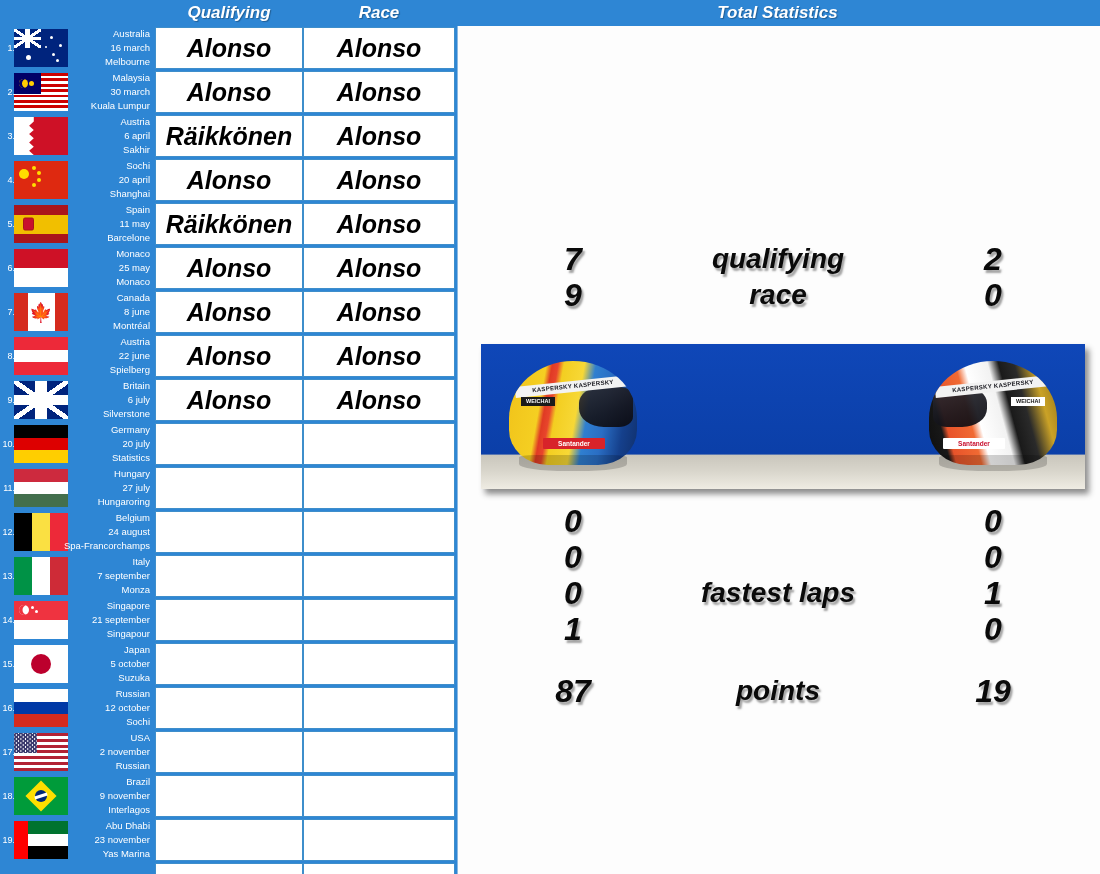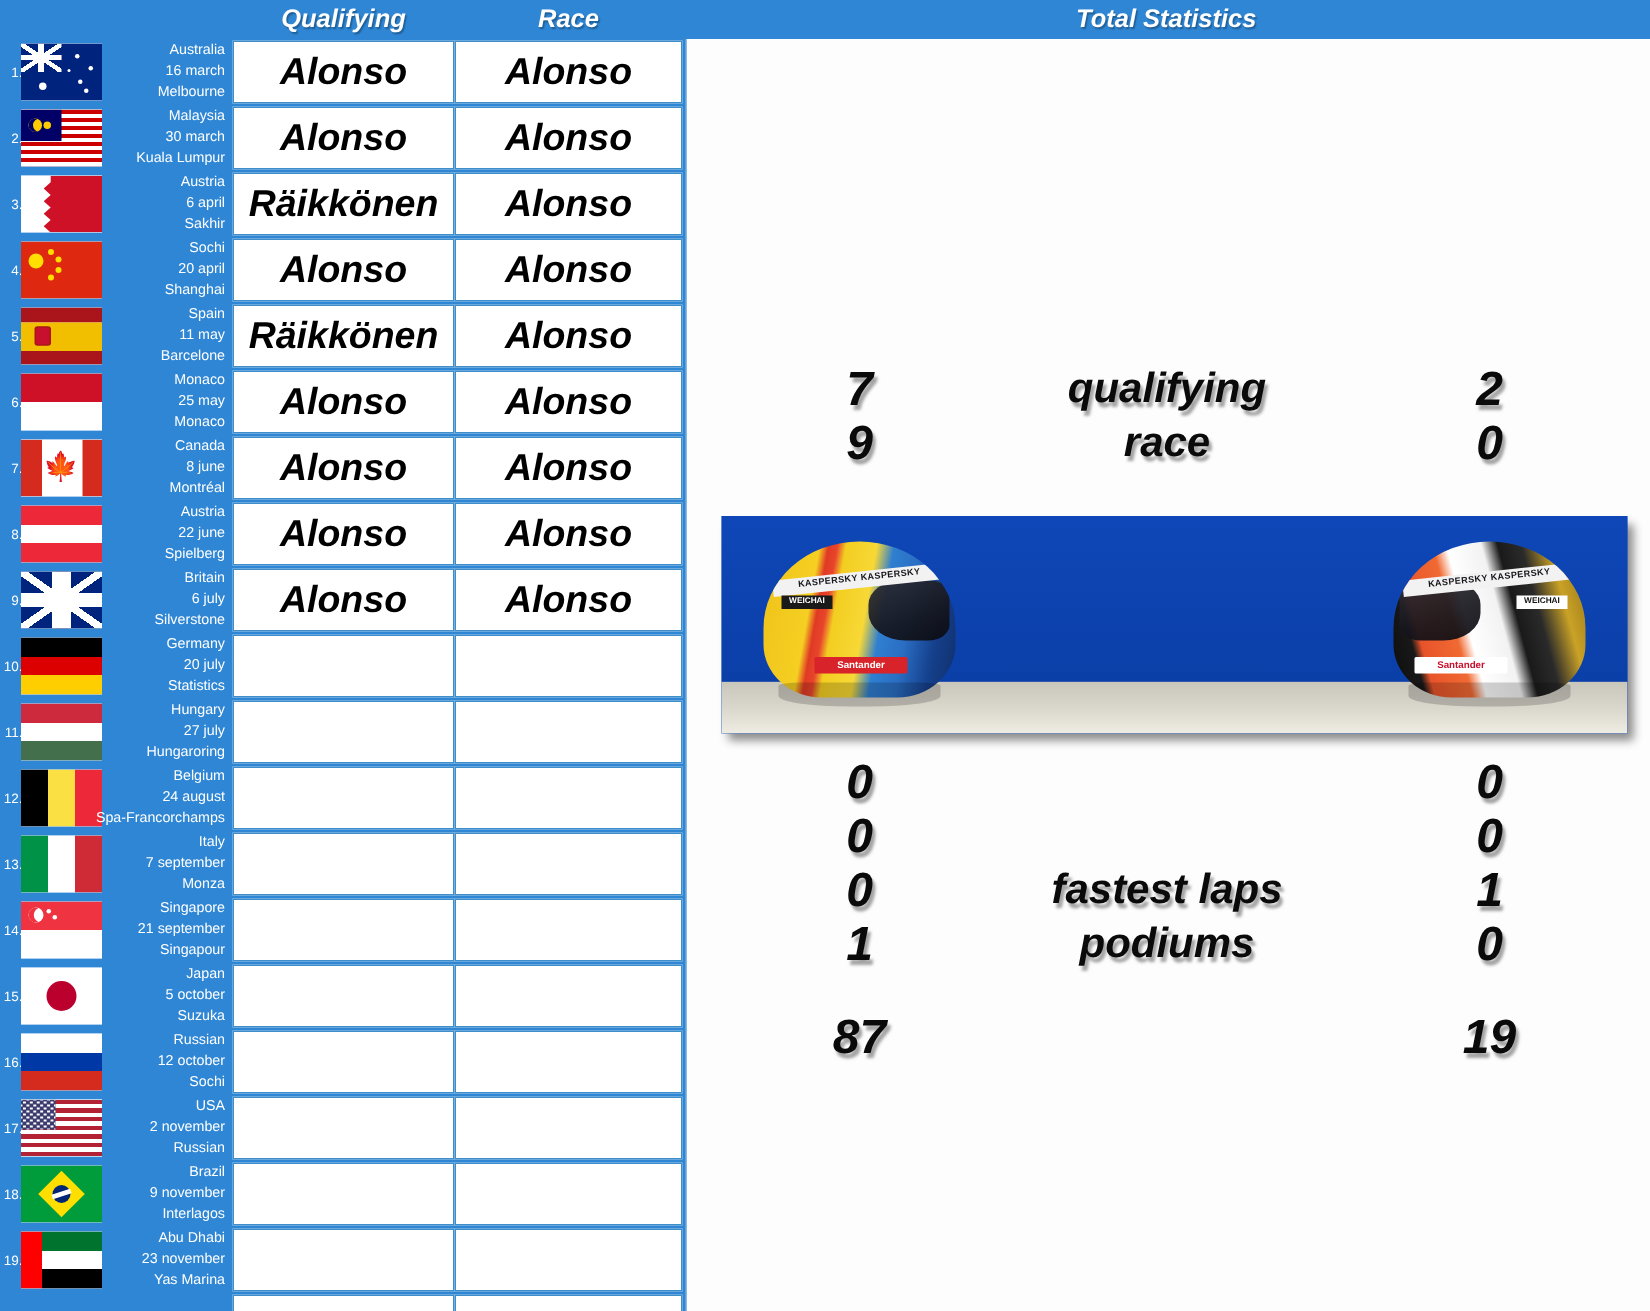--- a/index.html
+++ b/index.html
@@ -834,22 +834,22 @@
           <div class="stat-left">0</div>
           <div class="stat-right">0</div>
         </div>
         <div class="stat-line" style="top: 550px;">
           <div class="stat-left">0</div>
           <div class="stat-label">fastest laps</div>
           <div class="stat-right">1</div>
         </div>
         <div class="stat-line" style="top: 586px;">
           <div class="stat-left">1</div>
-          <div class="stat-label">podiums</div>
           <div class="stat-right">0</div>
         </div>
         <div class="stat-line" style="top: 648px;">
           <div class="stat-left">87</div>
+          <div class="stat-label">points</div>
           <div class="stat-right">19</div>
         </div>
       </div>
   </div>
 </div>
 
 </body></html>

